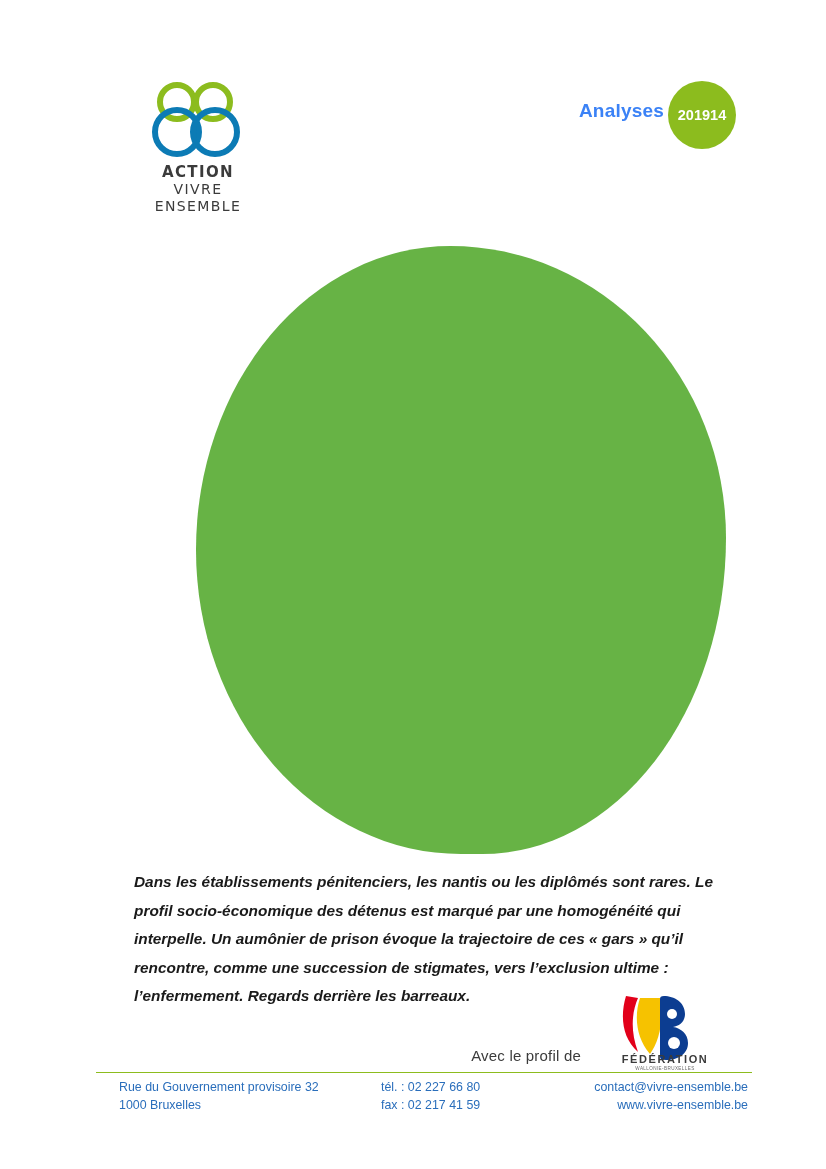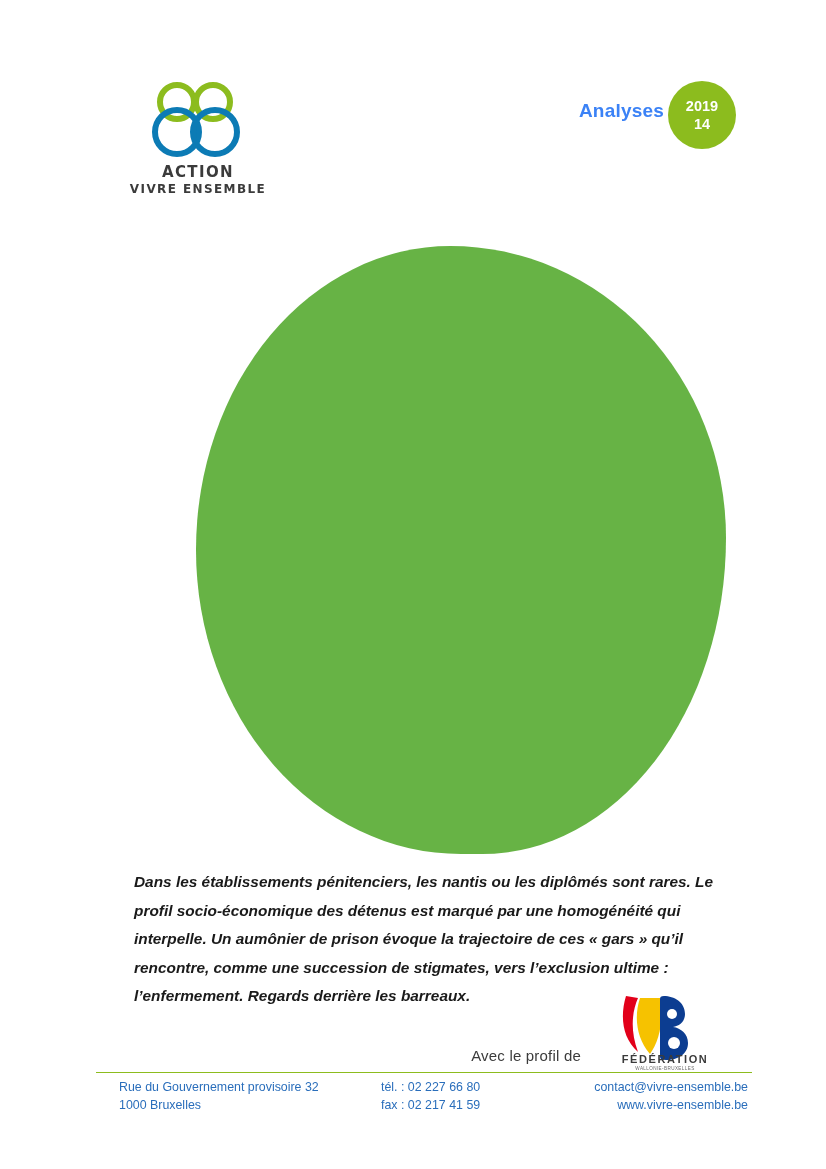--- a/index.html
+++ b/index.html
@@ -40,21 +40,21 @@
   .logo-mark svg { display: block; }
   .logo-text {
     margin-top: 6px;
     color: #3b3b3b;
     font-size: 15px;
     letter-spacing: 1.4px;
     line-height: 17px;
     font-family: "DejaVu Sans", sans-serif;
   }
   .logo-text .line1 { font-weight: 700; }
-  .logo-text .line2 { font-weight: 700; font-size: 12px; }
+  .logo-text .line2 { font-weight: 400; font-size: 14px; }
 
   .analyses-label {
     position: absolute;
     right: 162px;
     top: 100px;
     color: #3b82f6;
     font-size: 19px;
     font-weight: 700;
     letter-spacing: 0.2px;
   }
@@ -64,21 +64,21 @@
     right: 90px;
     top: 81px;
     width: 68px;
     height: 68px;
     border-radius: 50%;
     background: #8cbc1e;
     color: #ffffff;
     font-size: 14.5px;
     font-weight: 700;
     display: flex;
-    flex-direction: column;
+    flex-direction: row;
     align-items: center;
     justify-content: center;
     line-height: 18px;
   }
 
   
   .blob-wrap {
     position: absolute;
     left: 0;
     top: 240px;

